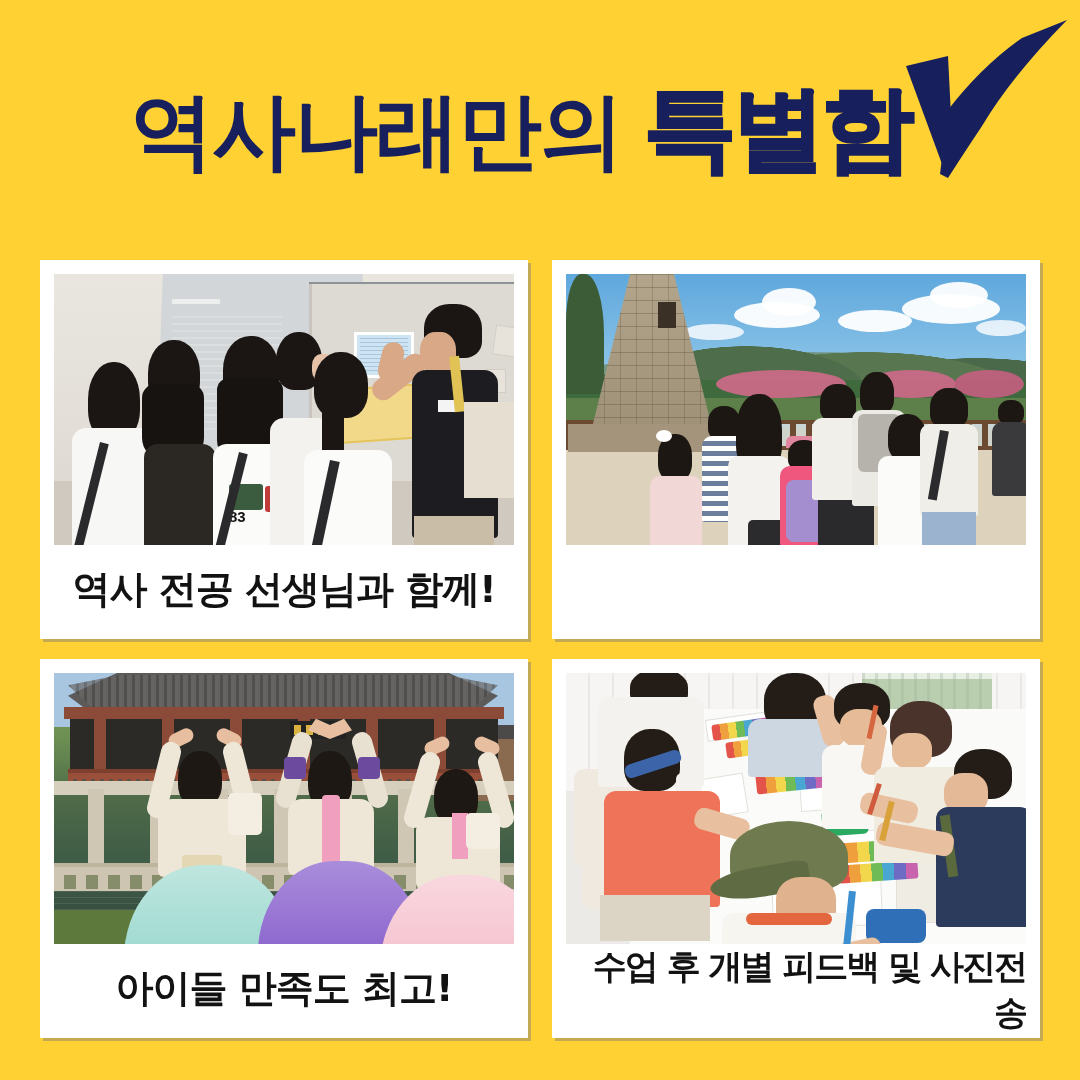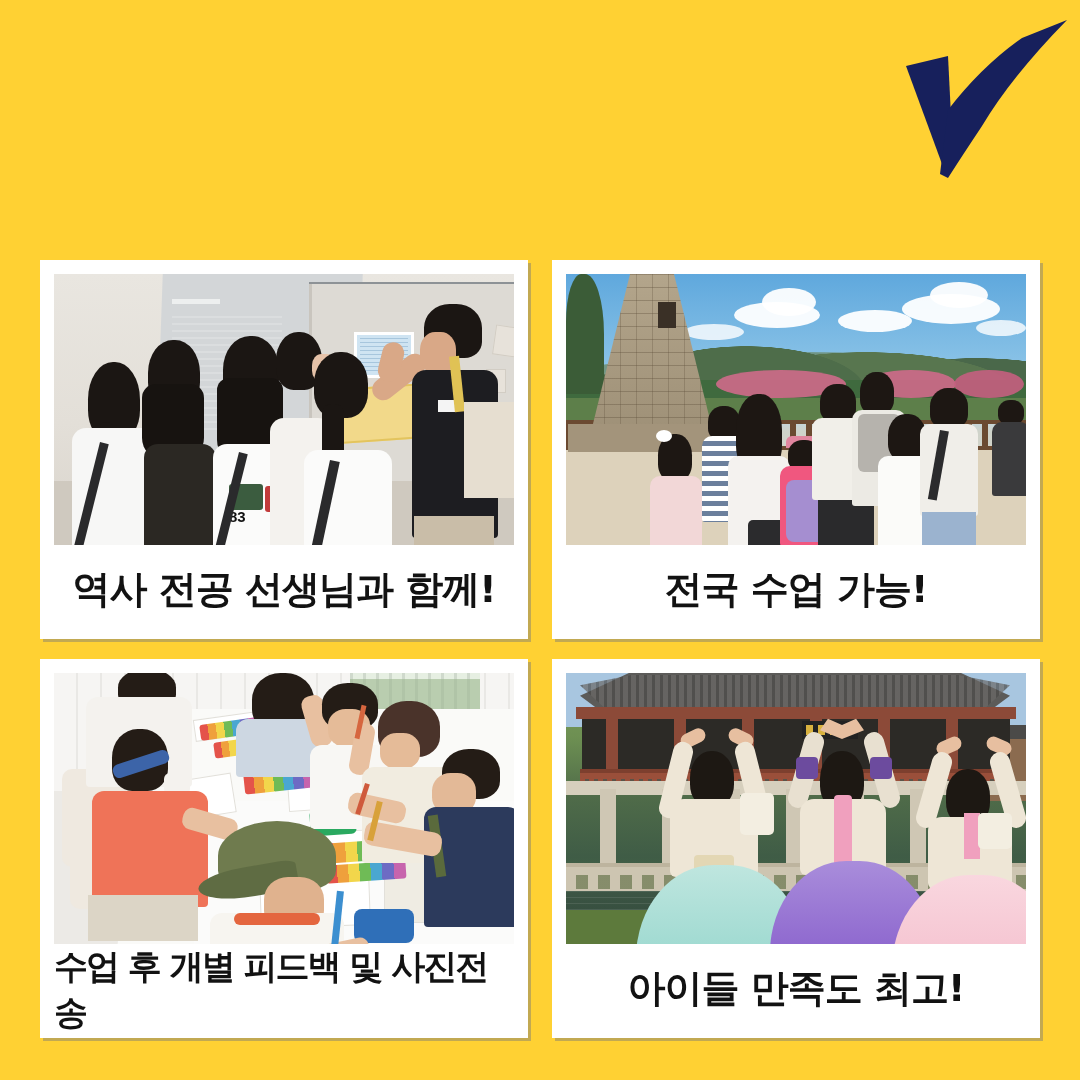--- a/index.html
+++ b/index.html
@@ -76,20 +76,21 @@
     flex:1 1 auto;
     display:flex;
     align-items:center;
     justify-content:center;
     color:#121212;
     font-size:38px;
     font-weight:700;
     letter-spacing:-1px;
     font-family:"DejaVu Sans", sans-serif;
     padding-bottom:6px;
+    text-align:right;
   }
   .caption.small { font-size:34px; letter-spacing:-2px; }
 
   
   .p1 { background:linear-gradient(#e9e6e0 0%, #e3dfd8 55%, #d9d4cc 100%); }
   .p1 .wall-panel{position:absolute;left:105px;top:0;width:200px;height:215px;background:#d3d6d8;transform:skewX(-2deg);}
   .p1 .wall-text{position:absolute;left:118px;top:42px;width:110px;height:115px;
     background:repeating-linear-gradient(#ffffff55 0 2px, transparent 2px 7px);opacity:.55;}
   .p1 .wall-title{position:absolute;left:118px;top:25px;width:48px;height:5px;background:#ffffff99;}
   .p1 .case{position:absolute;left:255px;top:10px;width:205px;height:200px;background:#dddad4;border-left:3px solid #c9c5be;}
@@ -377,20 +378,23 @@
   .p4 .c-cap .b{left:0px;top:92px;width:134px;height:92px;background:#f7f5f0;}
   .p4 .c-cap .collar{position:absolute;left:24px;top:92px;width:86px;height:12px;background:#e4663f;border-radius:6px;}
   .p4 .c-cap .arm{left:108px;top:120px;width:52px;height:24px;transform:rotate(-12deg);}
   .p4 .c-cap .pen{position:absolute;left:124px;top:70px;width:7px;height:56px;background:#3c8fd0;transform:rotate(6deg);}
 </style>
 </head>
 <body>
 
 <div id="header">
 
+  <div id="title">
+    <span class="t-light">역사나래만의</span><span class="t-gap"></span><span class="t-bold">특별함</span>
+  </div>
 
   <svg id="check-mark" viewBox="0 0 210 200">
     <path d="M44 52 L86 42 L90 122 L80 150 Z" fill="#17205C"></path>
     <path d="M78 160 L86 96 Q120 52 160 24 L205 6 Q150 62 120 112 Q100 142 86 164 Z" fill="#17205C"></path>
   </svg>
 
 </div>
 
 <div id="grid">
 
@@ -520,21 +524,94 @@
           <div class="h"></div>
           <div class="b"></div>
           <div class="strap"></div>
           <div class="sh"></div>
         </div>
       <div class="kid k10">
           <div class="h"></div>
           <div class="b"></div>
         </div>
     </div>
-    <div class="caption">전국 수업 가능!</div>
+  </div>
+
+  <div class="card">
+    <div class="photo p3">
+      <div class="sky"></div>
+      <div class="water">
+          <i></i>
+        </div>
+      <div class="grass"></div>
+      <div class="sidebldg">
+          <i></i>
+        </div>
+      <div class="roof"></div>
+        <div class="roof-tex"></div>
+        <div class="eaves"></div>
+      <div class="beam"></div>
+      <div class="pillar" style="left:40px"></div>
+        <div class="pillar" style="left:108px"></div>
+      <div class="pillar" style="left:176px"></div>
+        <div class="pillar" style="left:244px"></div>
+      <div class="pillar" style="left:312px"></div>
+        <div class="pillar" style="left:380px"></div>
+      <div class="sign">
+          <i></i>
+        </div>
+      <div class="rail">
+          <i></i>
+        </div>
+      <div class="plat"></div>
+      <div class="stone-col" style="left:34px"></div>
+        <div class="stone-col" style="left:96px"></div>
+      <div class="stone-col" style="left:158px"></div>
+        <div class="stone-col" style="left:220px"></div>
+      <div class="stone-col" style="left:282px"></div>
+        <div class="stone-col" style="left:344px"></div>
+      <div class="stone-col" style="left:406px"></div>
+      <div class="balustrade">
+          <i></i>
+        </div>
+      <div class="girl g1">
+          <div class="handL"></div>
+          <div class="handR"></div>
+          <div class="armL"></div>
+          <div class="armR"></div>
+          <div class="head"></div>
+          <div class="top"></div>
+          <div class="bag"></div>
+          <div class="sash"></div>
+          <div class="skirt"></div>
+        </div>
+      <div class="girl g2">
+          <div class="heart"></div>
+          <div class="armL"></div>
+          <div class="armR"></div>
+          <div class="cuffL"></div>
+          <div class="cuffR"></div>
+          <div class="head"></div>
+          <div class="top"></div>
+          <div class="ribbon"></div>
+          <div class="skirt"></div>
+        </div>
+      <div class="girl g3">
+          <div class="handL"></div>
+          <div class="handR"></div>
+          <div class="armL"></div>
+          <div class="armR"></div>
+          <div class="head"></div>
+          <div class="top"></div>
+          <div class="col"></div>
+          <div class="bag"></div>
+          <div class="skirt"></div>
+        </div>
+    </div>
+    <div class="caption">아이들 만족도 최고!</div>
   </div>
 
   <div class="card">
     <div class="photo p4">
       <div class="wall"></div>
         <div class="window"></div>
         <div class="win-green"></div>
       <div class="floor"></div>
       <div class="chair ch1"></div>
         <div class="chair ch2"></div>
@@ -601,87 +678,13 @@
           <div class="face"></div>
           <div class="b"></div>
           <div class="collar"></div>
           <div class="arm"></div>
           <div class="pen"></div>
         </div>
     </div>
     <div class="caption small">수업 후 개별 피드백 및 사진전송</div>
   </div>
 
-  <div class="card">
-    <div class="photo p3">
-      <div class="sky"></div>
-      <div class="water">
-          <i></i>
-        </div>
-      <div class="grass"></div>
-      <div class="sidebldg">
-          <i></i>
-        </div>
-      <div class="roof"></div>
-        <div class="roof-tex"></div>
-        <div class="eaves"></div>
-      <div class="beam"></div>
-      <div class="pillar" style="left:40px"></div>
-        <div class="pillar" style="left:108px"></div>
-      <div class="pillar" style="left:176px"></div>
-        <div class="pillar" style="left:244px"></div>
-      <div class="pillar" style="left:312px"></div>
-        <div class="pillar" style="left:380px"></div>
-      <div class="sign">
-          <i></i>
-        </div>
-      <div class="rail">
-          <i></i>
-        </div>
-      <div class="plat"></div>
-      <div class="stone-col" style="left:34px"></div>
-        <div class="stone-col" style="left:96px"></div>
-      <div class="stone-col" style="left:158px"></div>
-        <div class="stone-col" style="left:220px"></div>
-      <div class="stone-col" style="left:282px"></div>
-        <div class="stone-col" style="left:344px"></div>
-      <div class="stone-col" style="left:406px"></div>
-      <div class="balustrade">
-          <i></i>
-        </div>
-      <div class="girl g1">
-          <div class="handL"></div>
-          <div class="handR"></div>
-          <div class="armL"></div>
-          <div class="armR"></div>
-          <div class="head"></div>
-          <div class="top"></div>
-          <div class="bag"></div>
-          <div class="sash"></div>
-          <div class="skirt"></div>
-        </div>
-      <div class="girl g2">
-          <div class="heart"></div>
-          <div class="armL"></div>
-          <div class="armR"></div>
-          <div class="cuffL"></div>
-          <div class="cuffR"></div>
-          <div class="head"></div>
-          <div class="top"></div>
-          <div class="ribbon"></div>
-          <div class="skirt"></div>
-        </div>
-      <div class="girl g3">
-          <div class="handL"></div>
-          <div class="handR"></div>
-          <div class="armL"></div>
-          <div class="armR"></div>
-          <div class="head"></div>
-          <div class="top"></div>
-          <div class="col"></div>
-          <div class="bag"></div>
-          <div class="skirt"></div>
-        </div>
-    </div>
-    <div class="caption">아이들 만족도 최고!</div>
-  </div>
-
 </div>
 
 </body></html>

